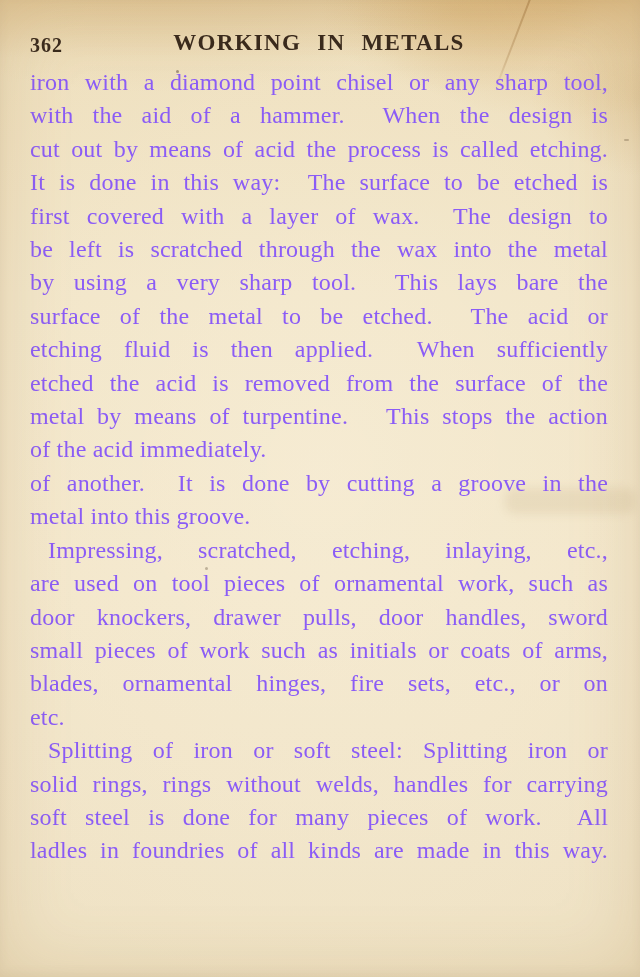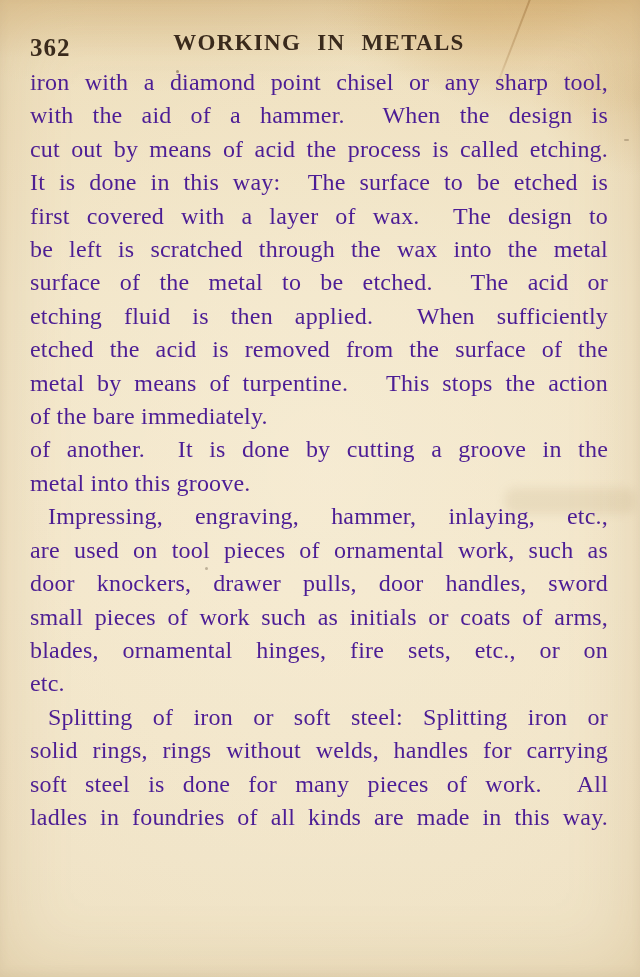--- a/index.html
+++ b/index.html
@@ -42,33 +42,33 @@
     background: rgba(170,140,95,0.14); filter: blur(5px); border-radius: 10px;
   }
   .header-row {
     position: absolute;
     left: 30px; right: 32px; top: 30px;
     height: 28px;
     color: #38291c;
   }
   .page-number {
     position: absolute; left: 0; top: 4px;
-    font-size: 25px; font-weight: 700; letter-spacing: 1px;
+    font-size: 20px; font-weight: 700; letter-spacing: 1px;
   }
   .running-header {
     position: absolute; left: 0; right: 0; top: 0;
     text-align: center;
     font-size: 23px; font-weight: 700;
     letter-spacing: 1.3px; word-spacing: 9px;
   }
   .text-block {
     position: absolute;
     left: 30px; top: 66px;
     width: 578px;
-    color: #4c1d95;
+    color: #8b5cf6;
     font-size: 24px;
     line-height: 33.4px;
     letter-spacing: 0.2px;
   }
   .line {
     text-align: justify;
     text-align-last: justify;
     white-space: pre-wrap;
   }
   .line.last { text-align-last: left; }
@@ -91,32 +91,33 @@
 </div>
 
 <div class="text-block">
     <div>
       <div class="line">iron with a diamond point chisel or any sharp tool,</div>
       <div class="line">with the aid of a hammer.  When the design is</div>
       <div class="line">cut out by means of acid the process is called etching.</div>
       <div class="line">It is done in this way:  The surface to be etched is</div>
       <div class="line">first covered with a layer of wax.  The design to</div>
       <div class="line">be left is scratched through the wax into the metal</div>
+      <div class="line">by using a very sharp tool.  This lays bare the</div>
       <div class="line">surface of the metal to be etched.  The acid or</div>
       <div class="line">etching fluid is then applied.  When sufficiently</div>
       <div class="line">etched the acid is removed from the surface of the</div>
       <div class="line">metal by means of turpentine.   This stops the action</div>
-      <div class="line last">of the bare immediately.</div>
+      <div class="line last">of the acid immediately.</div>
     </div>
     <div>
       <div class="line">of another.  It is done by cutting a groove in the</div>
       <div class="line last">metal into this groove.</div>
     </div>
     <div>
-      <div class="line indent">Impressing, engraving, hammer, inlaying, etc.,</div>
+      <div class="line indent">Impressing, scratched, etching, inlaying, etc.,</div>
       <div class="line">are used on tool pieces of ornamental work, such as</div>
       <div class="line">door knockers, drawer pulls, door handles, sword</div>
       <div class="line">small pieces of work such as initials or coats of arms,</div>
       <div class="line">blades, ornamental hinges, fire sets, etc., or on</div>
       <div class="line last">etc.</div>
     </div>
     <div>
       <div class="line indent"><span class="italic">Splitting of iron or soft steel:</span><span> Splitting iron or</span></div>
       <div class="line">solid rings, rings without welds, handles for carrying</div>
       <div class="line">soft steel is done for many pieces of work.  All</div>

